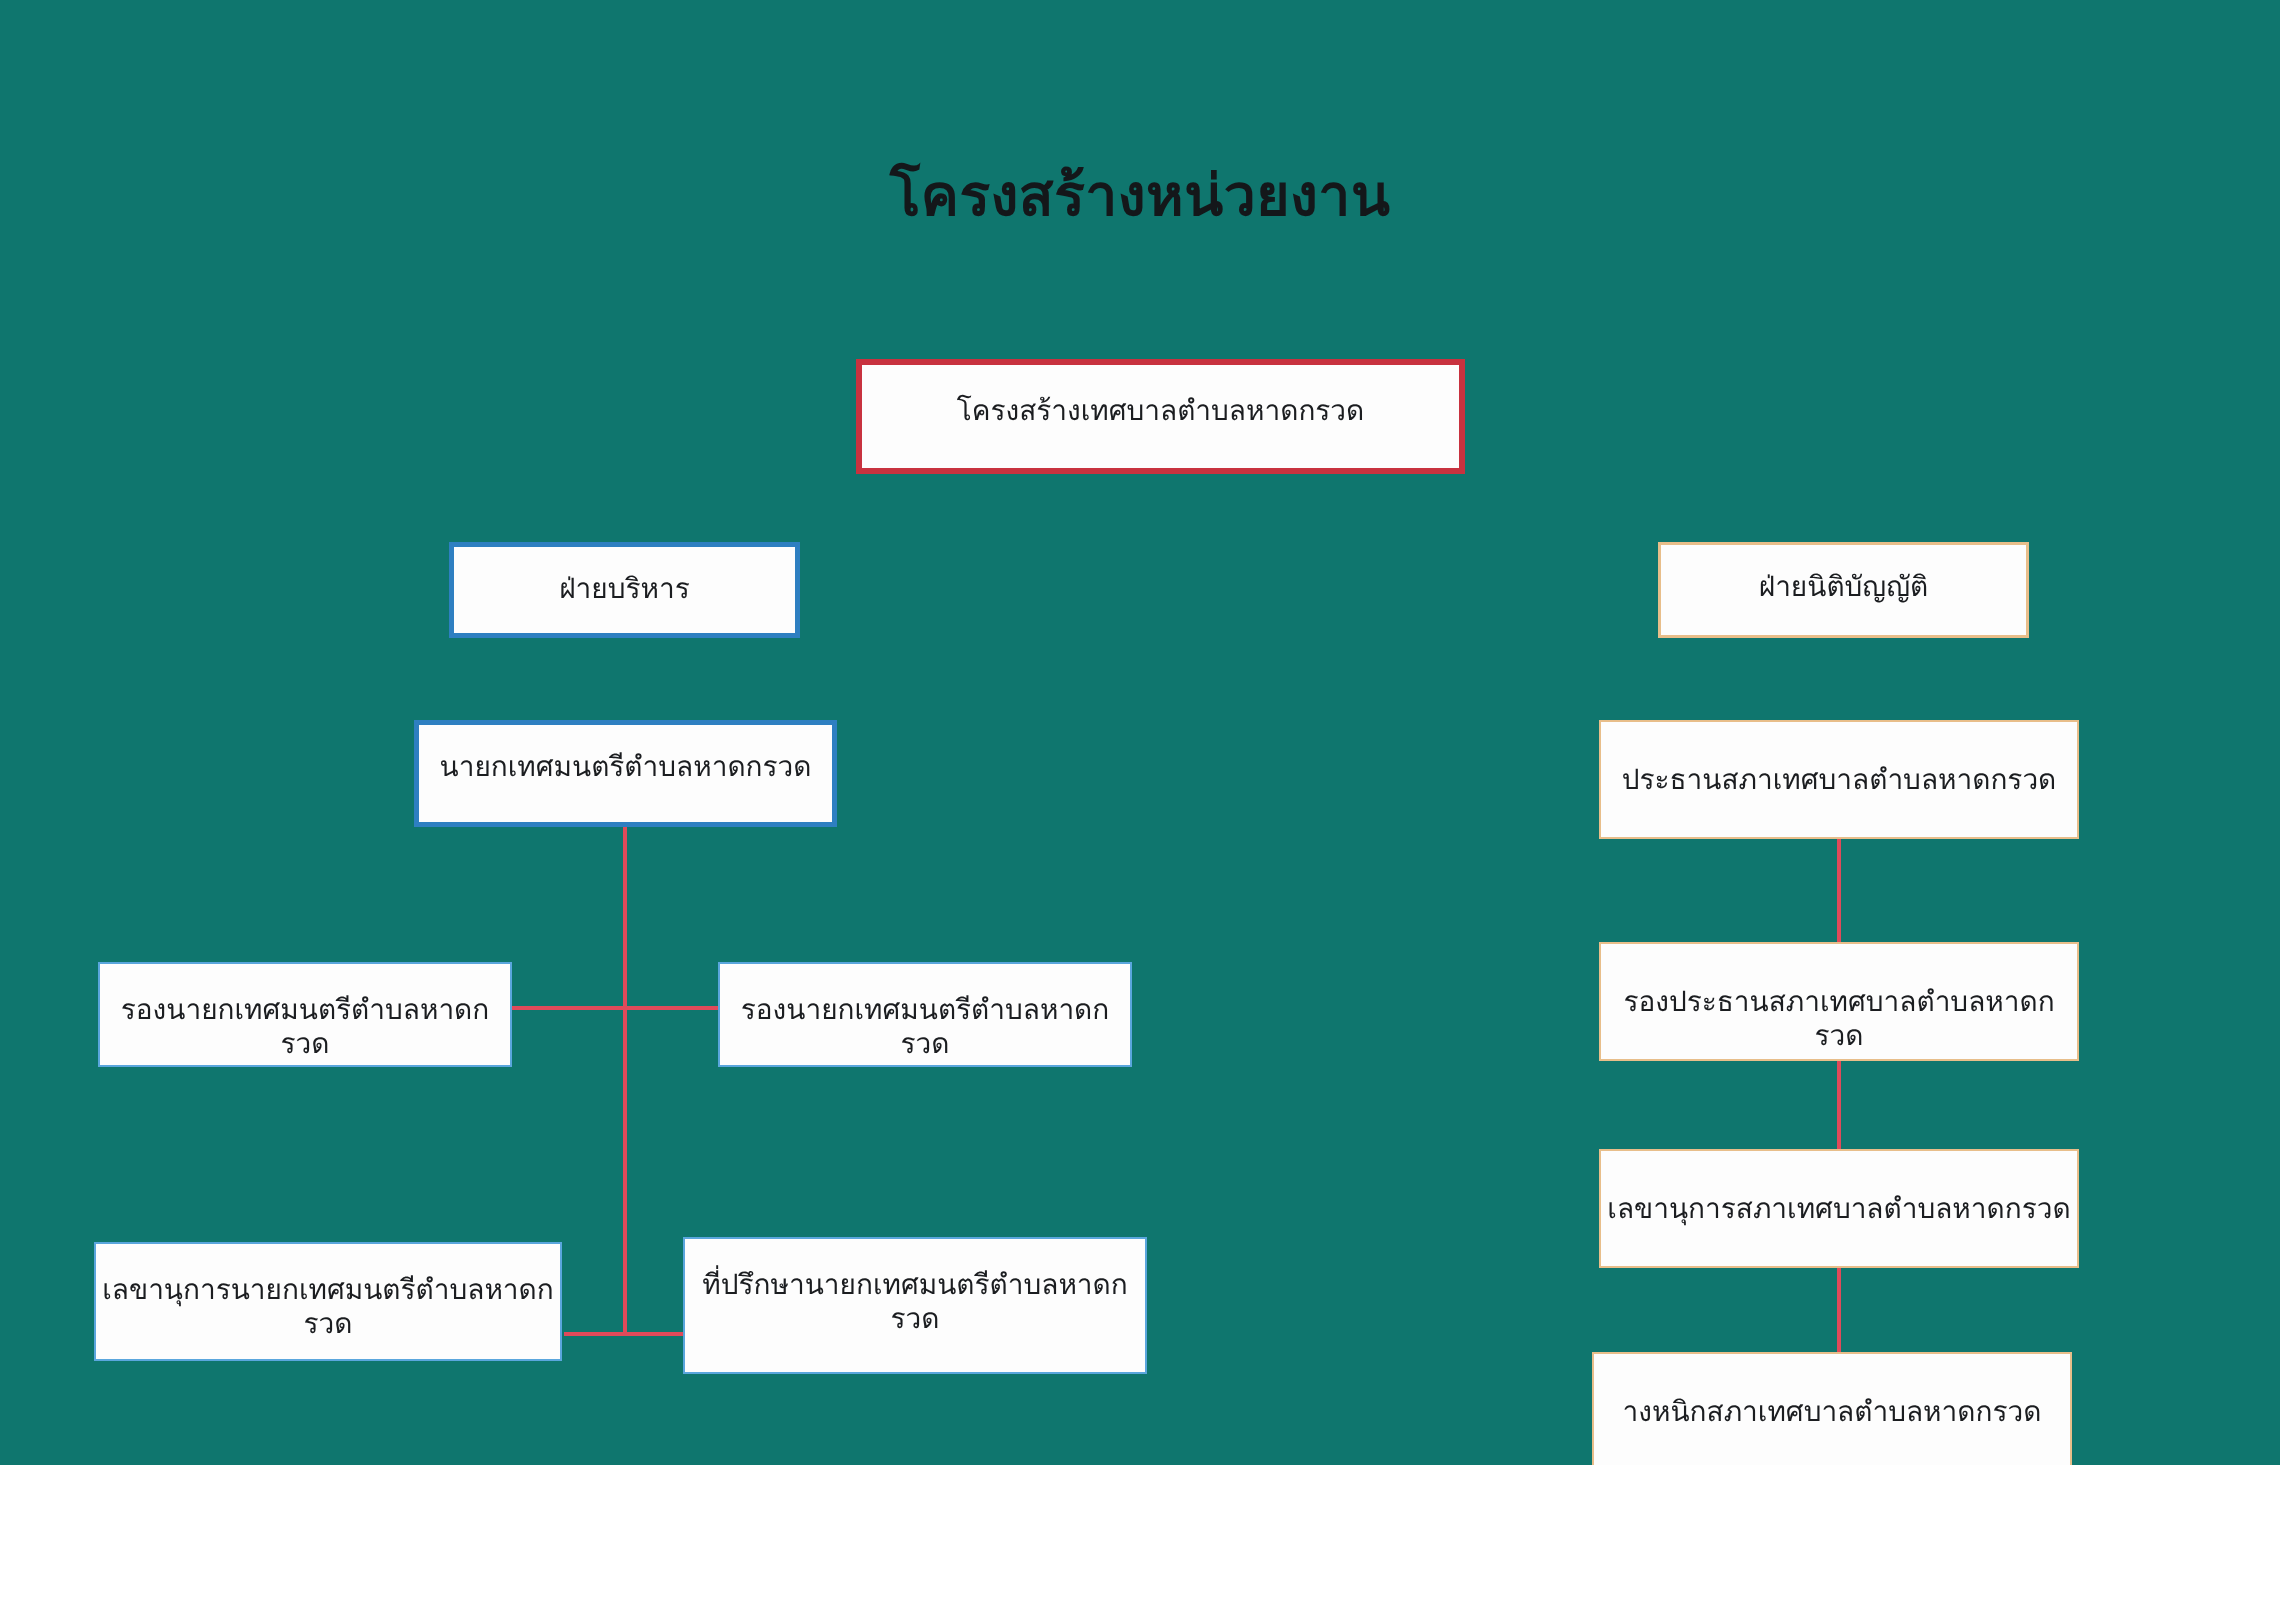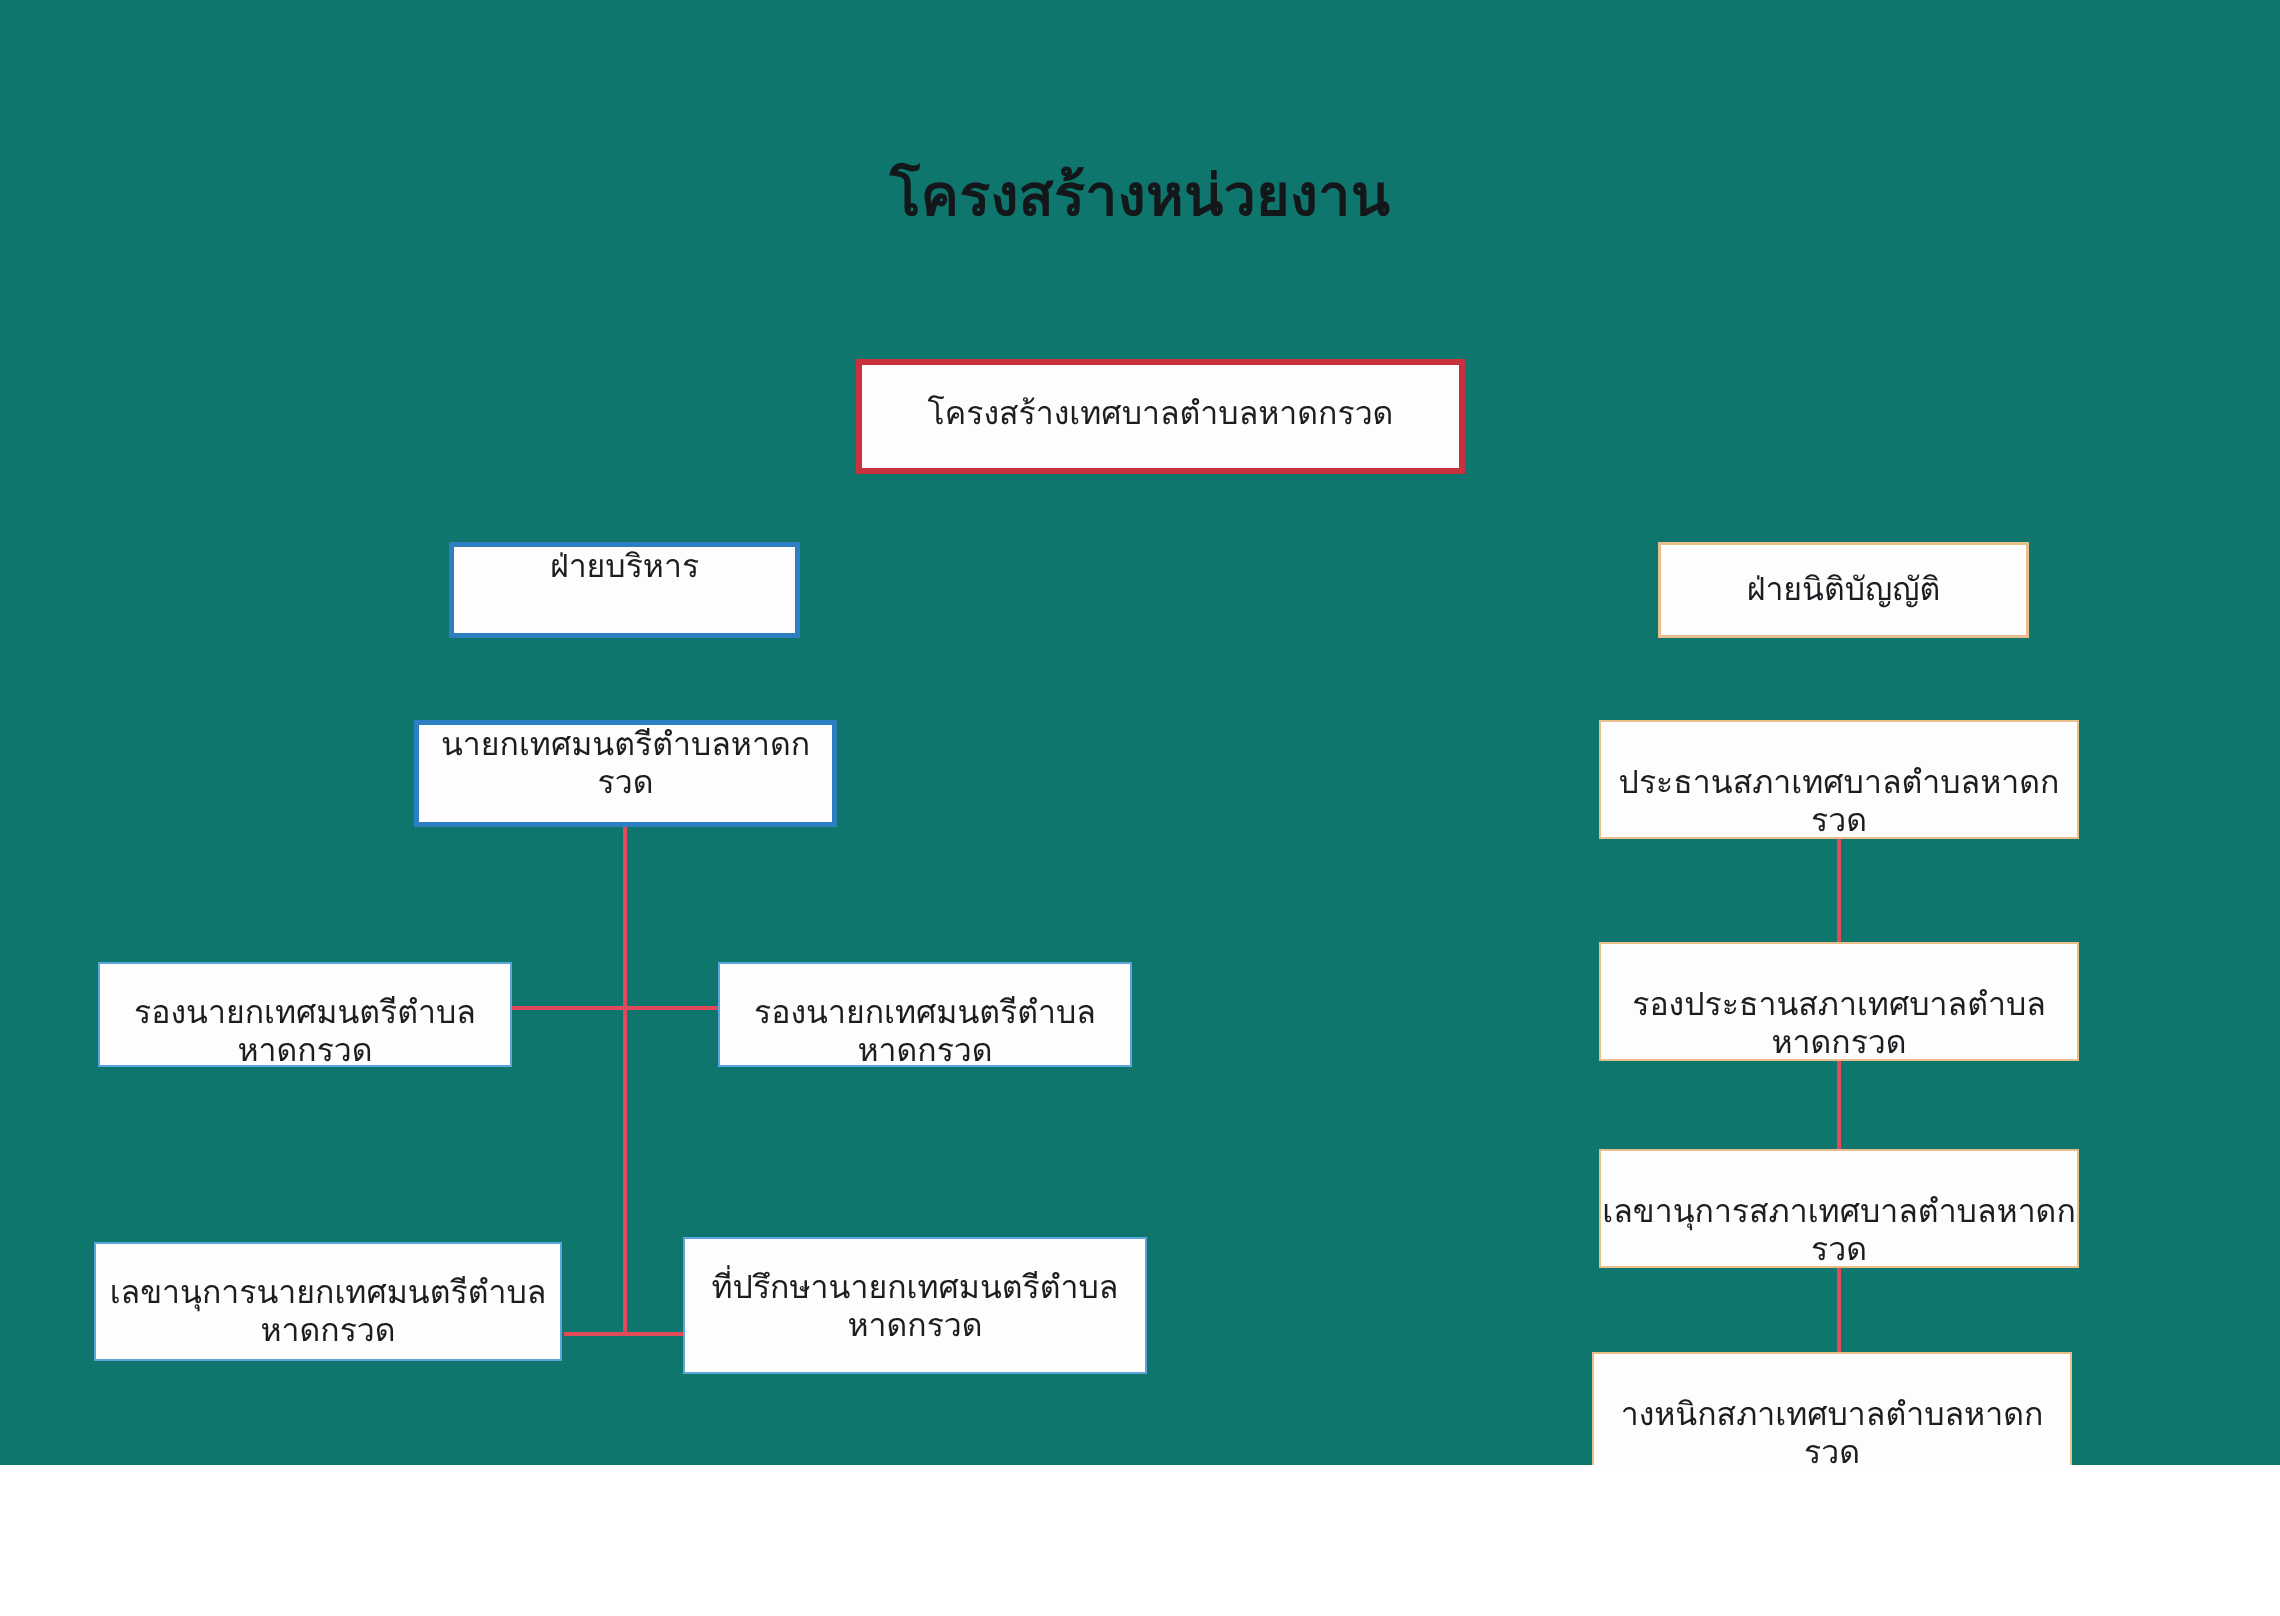--- a/index.html
+++ b/index.html
@@ -34,35 +34,36 @@
 
   
   .node {
     position: absolute;
     box-sizing: border-box;
     background: #fdfdfd;
     display: flex;
     align-items: flex-start;
     justify-content: center;
     color: #1b1d20;
-    font-size: 32px;
+    font-size: 28px;
     line-height: 1.2;
   }
   .node > .node-label {
     display: block;
     width: 100%;
     text-align: center;
   }
 
   .node.root {
     border: 6.8px solid #c8323f;
     padding-top: 29px;
   }
   .node.exec-head {
     border: 5.9px solid #2e7fc1;
+    padding-top: 25px;
   }
   .node.exec {
     border: 2.9px solid #5aa6dd;
     padding-top: 29px;
   }
   .node.legis-head {
     border: 3.9px solid #e8be8a;
     padding-top: 25px;
   }
   .node.legis {

